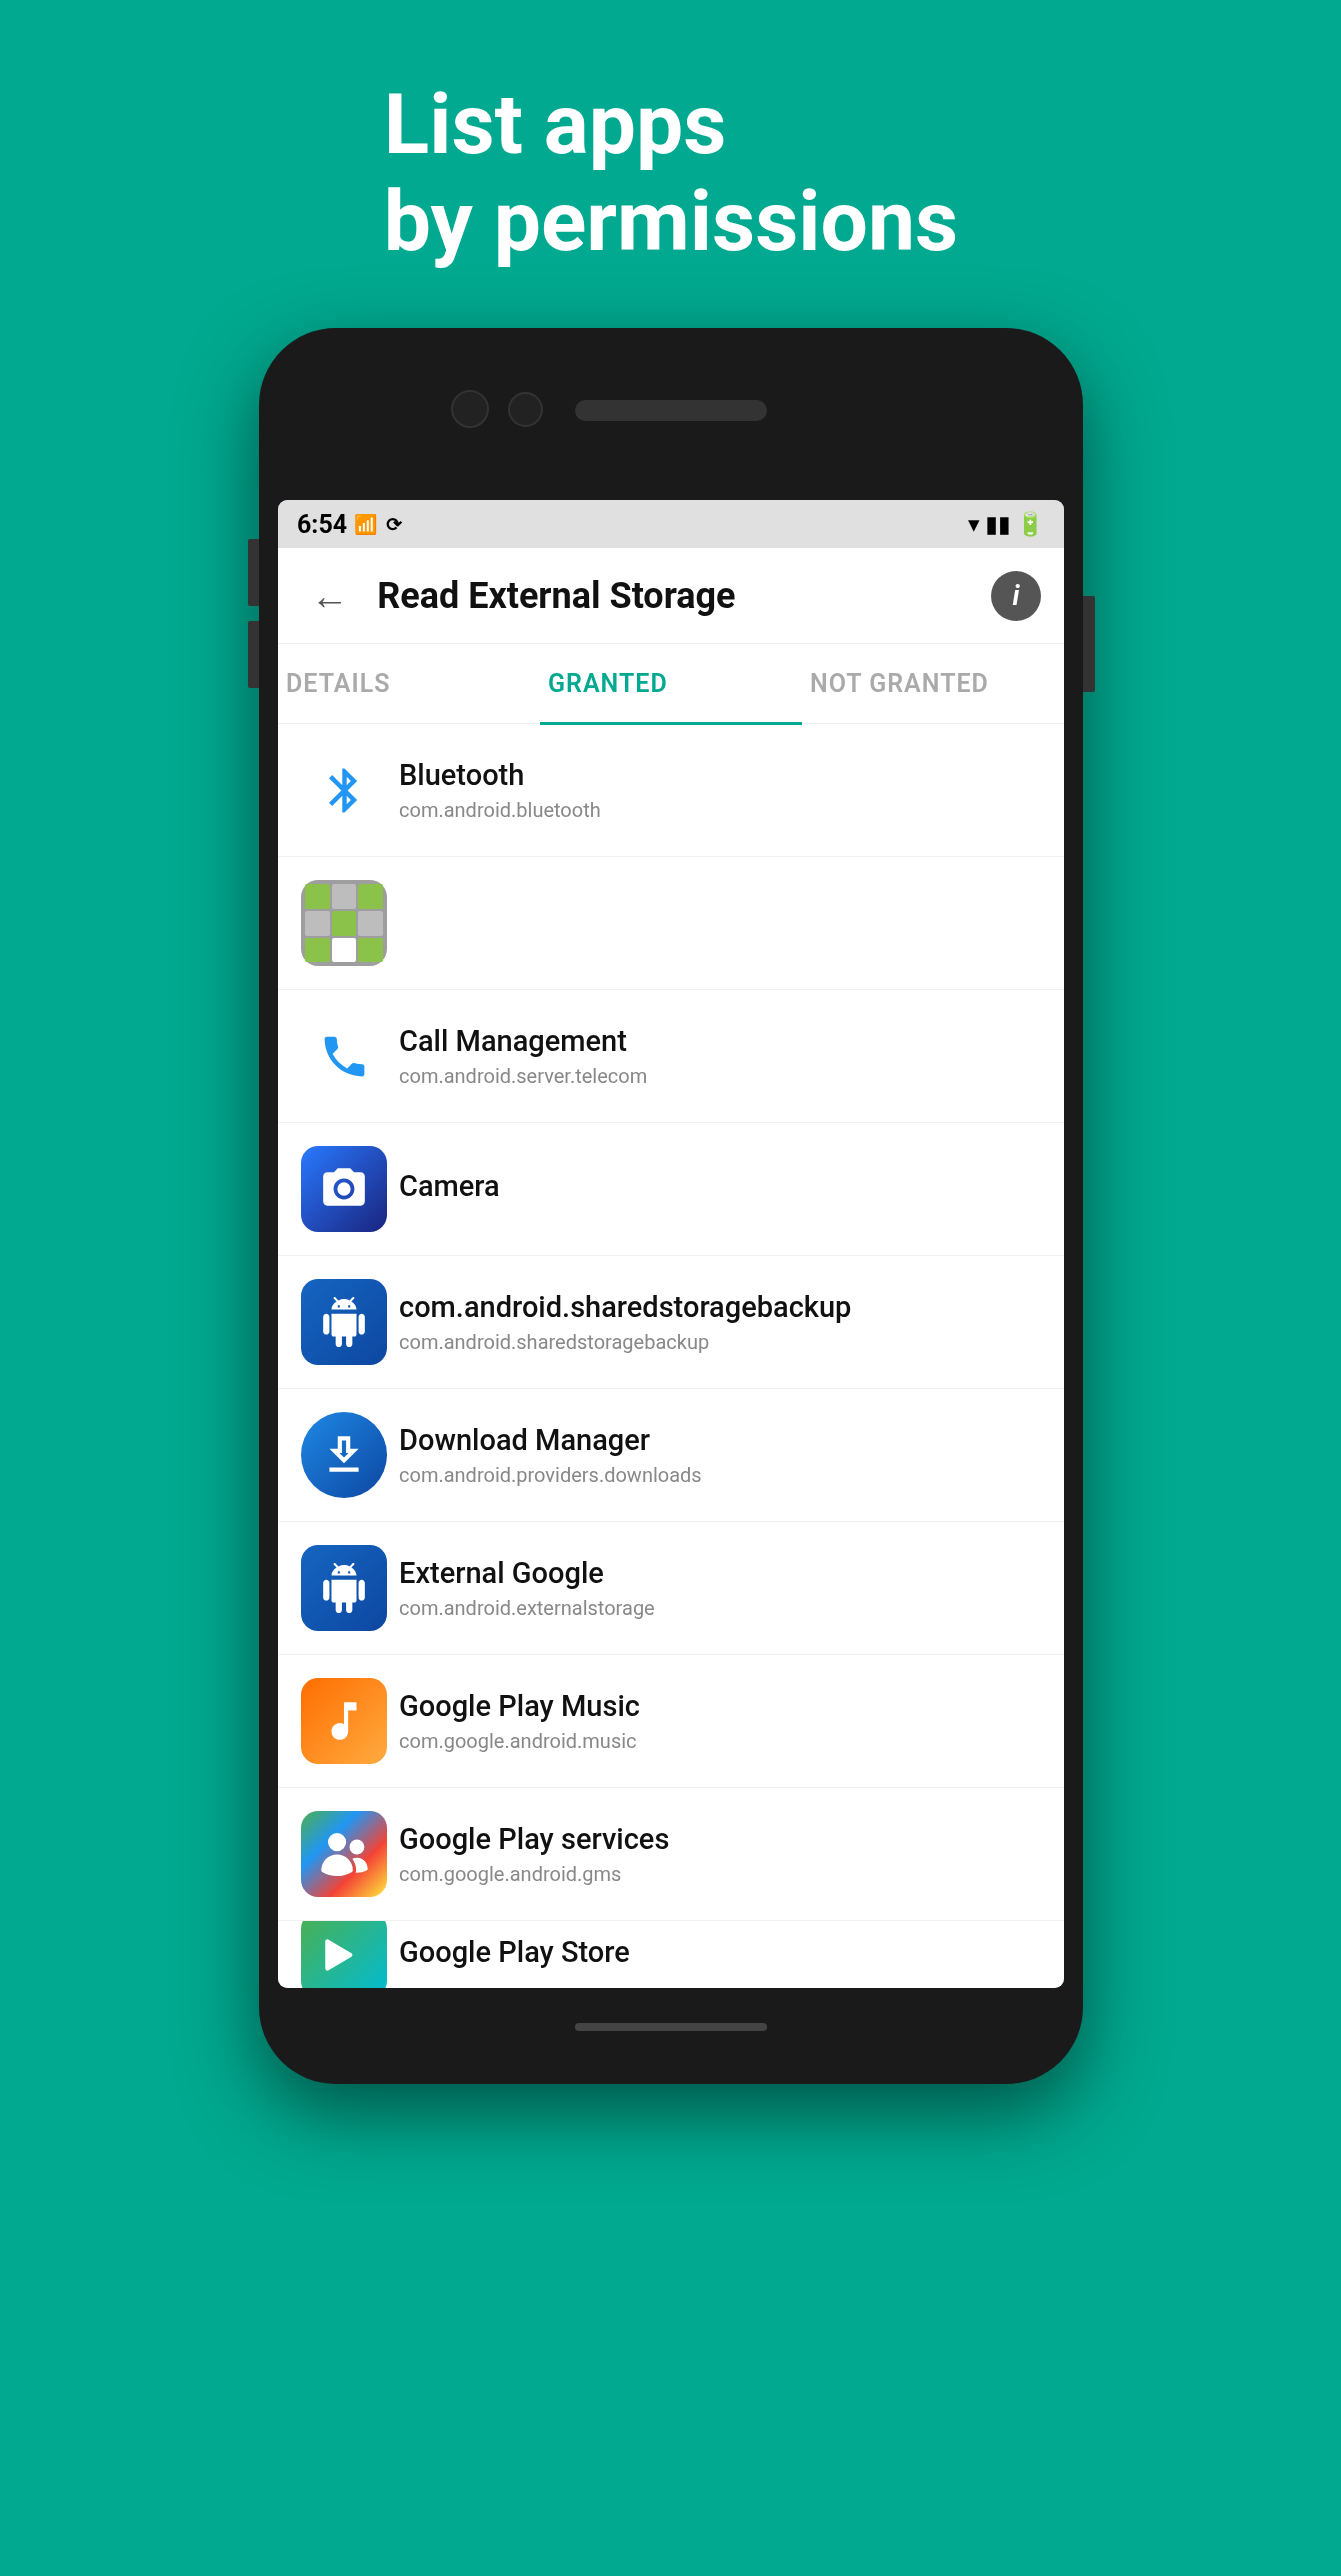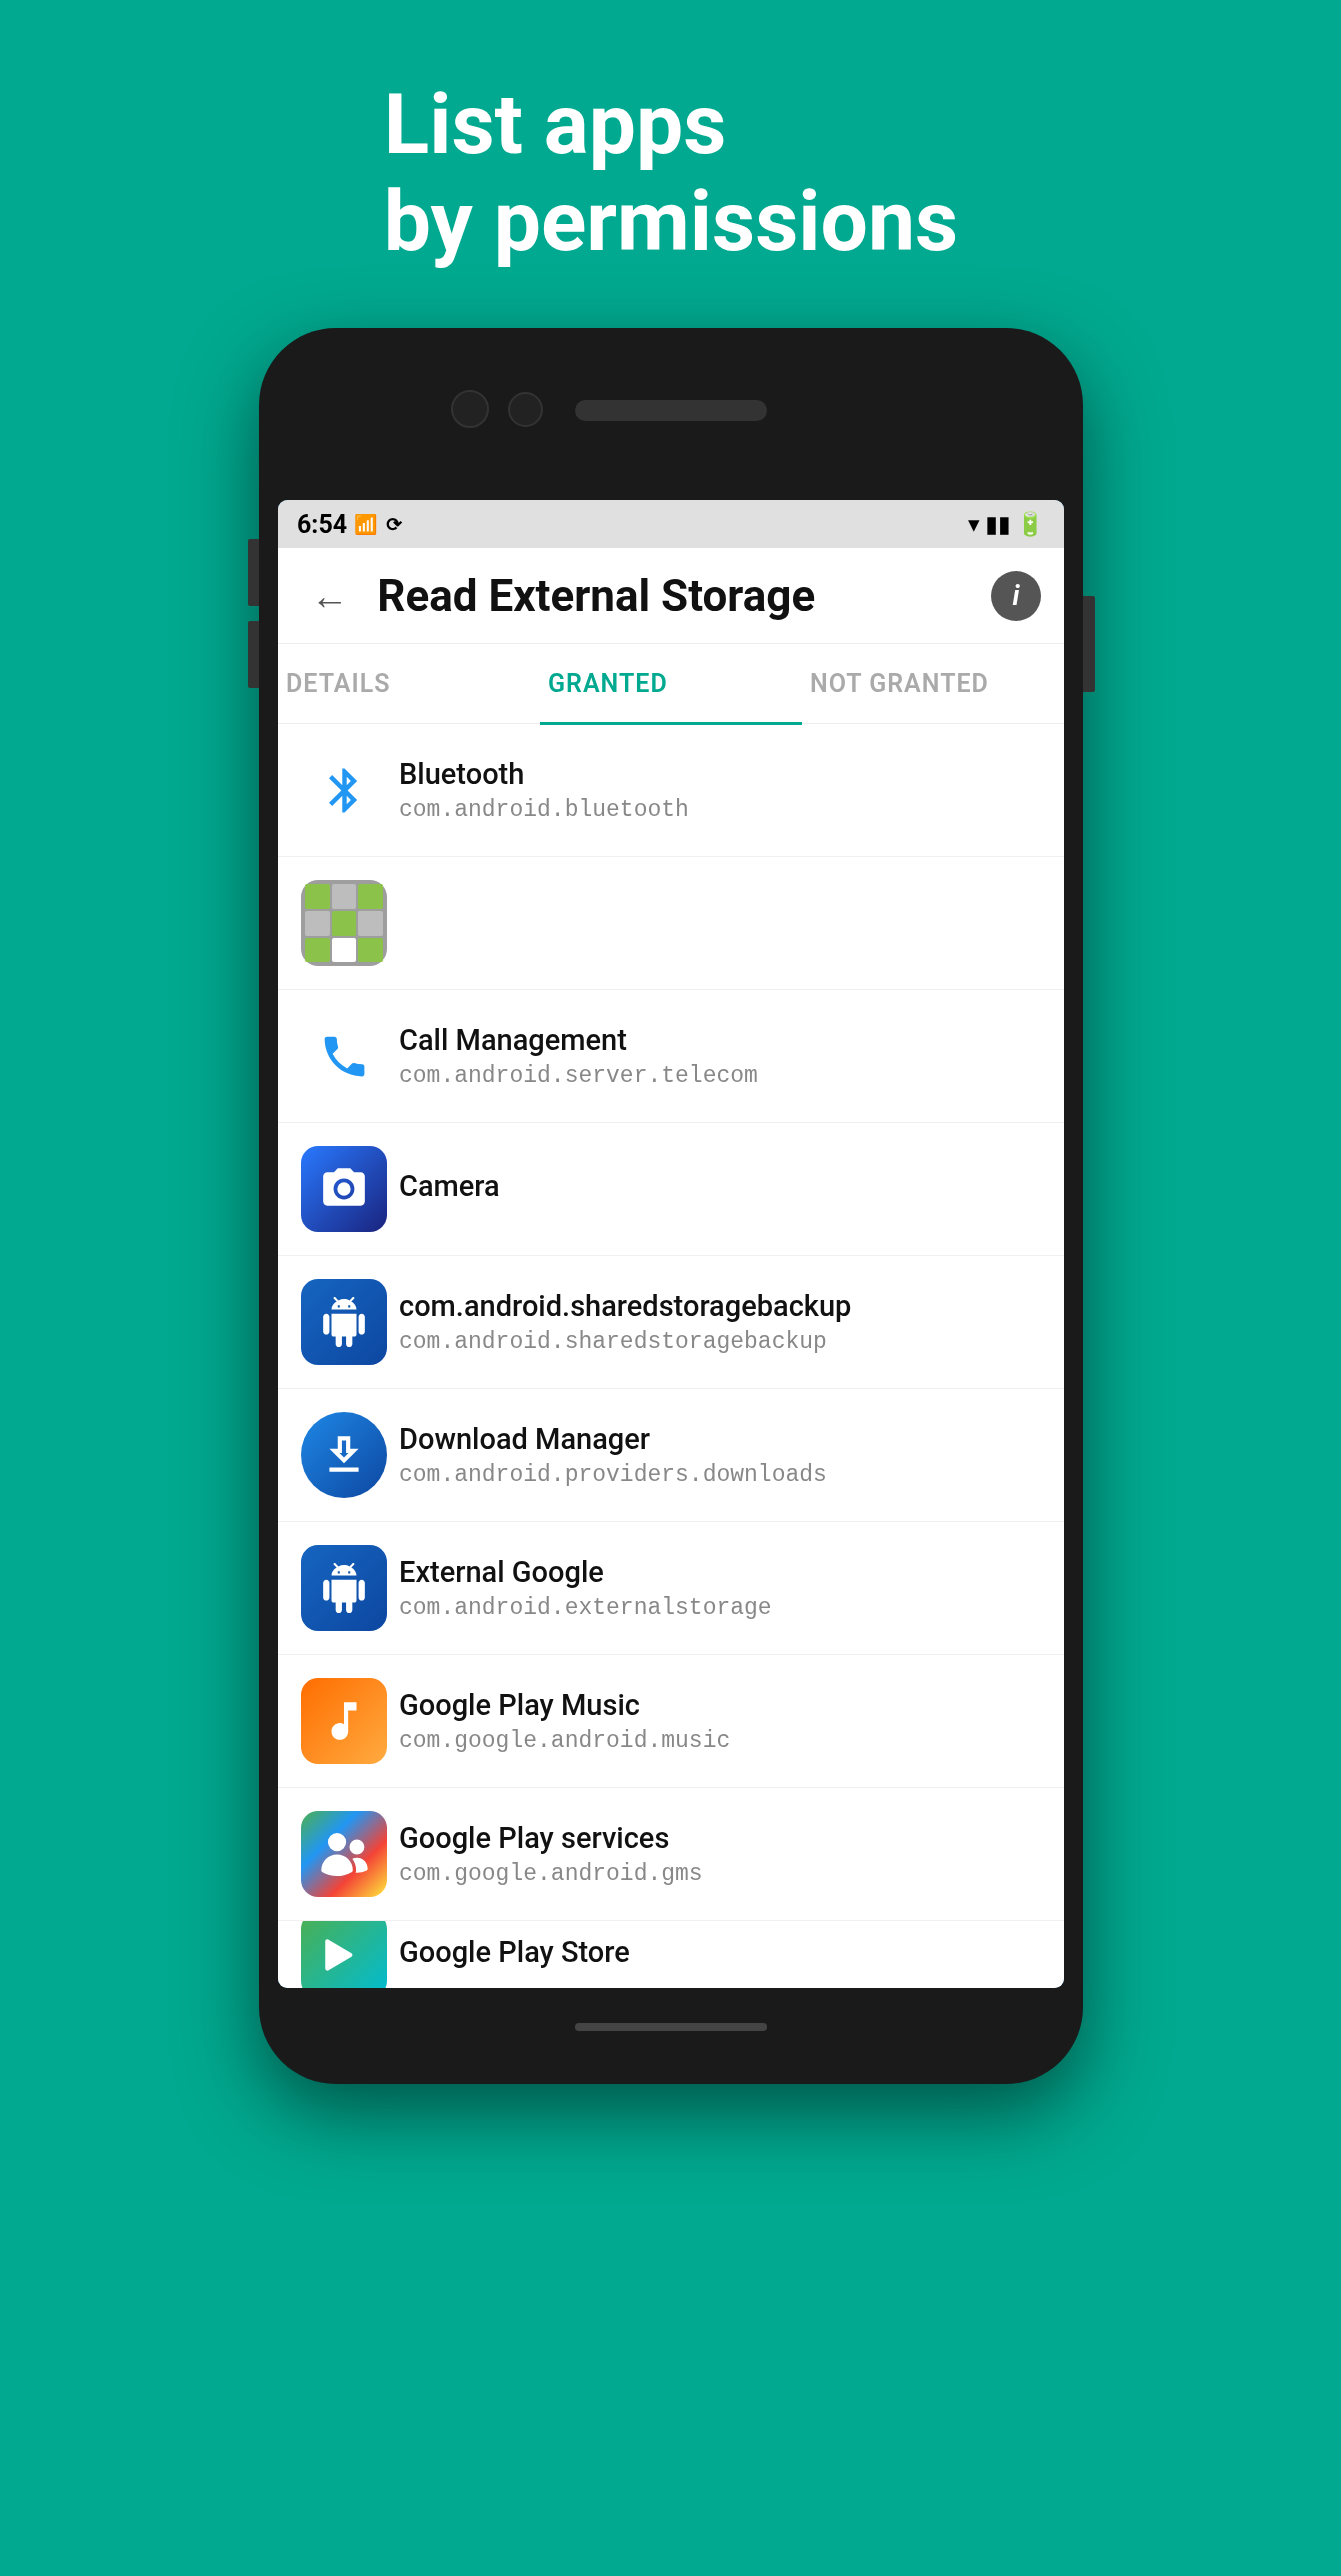--- a/index.html
+++ b/index.html
@@ -117,21 +117,21 @@
     }
 
     .back-arrow {
       font-size: 38px;
       color: #555;
       cursor: pointer;
       padding: 9.6px;
     }
 
     .app-bar-title {
-      font-size: 44px;
+      font-size: 36px;
       font-weight: 700;
       color: #111;
       flex: 1;
     }
 
     .info-icon {
       width: 50px;
       height: 50px;
       background: #555;
       border-radius: 50%;
@@ -236,23 +236,22 @@
     }
 
     .app-name {
       font-size: 29px;
       font-weight: 500;
       color: #111;
       margin-bottom: 5.8px;
     }
 
     .app-package {
-      font-size: 23px;
+      font-size: 20px;
       color: #888;
-      font-family: Liberation Mono, monospace;
     }
 
     
     .cal-grid {
       width: 86px;
       height: 86px;
       display: grid;
       grid-template-columns: repeat(3, 1fr);
       grid-template-rows: repeat(3, 1fr);
       gap: 1.9px;

